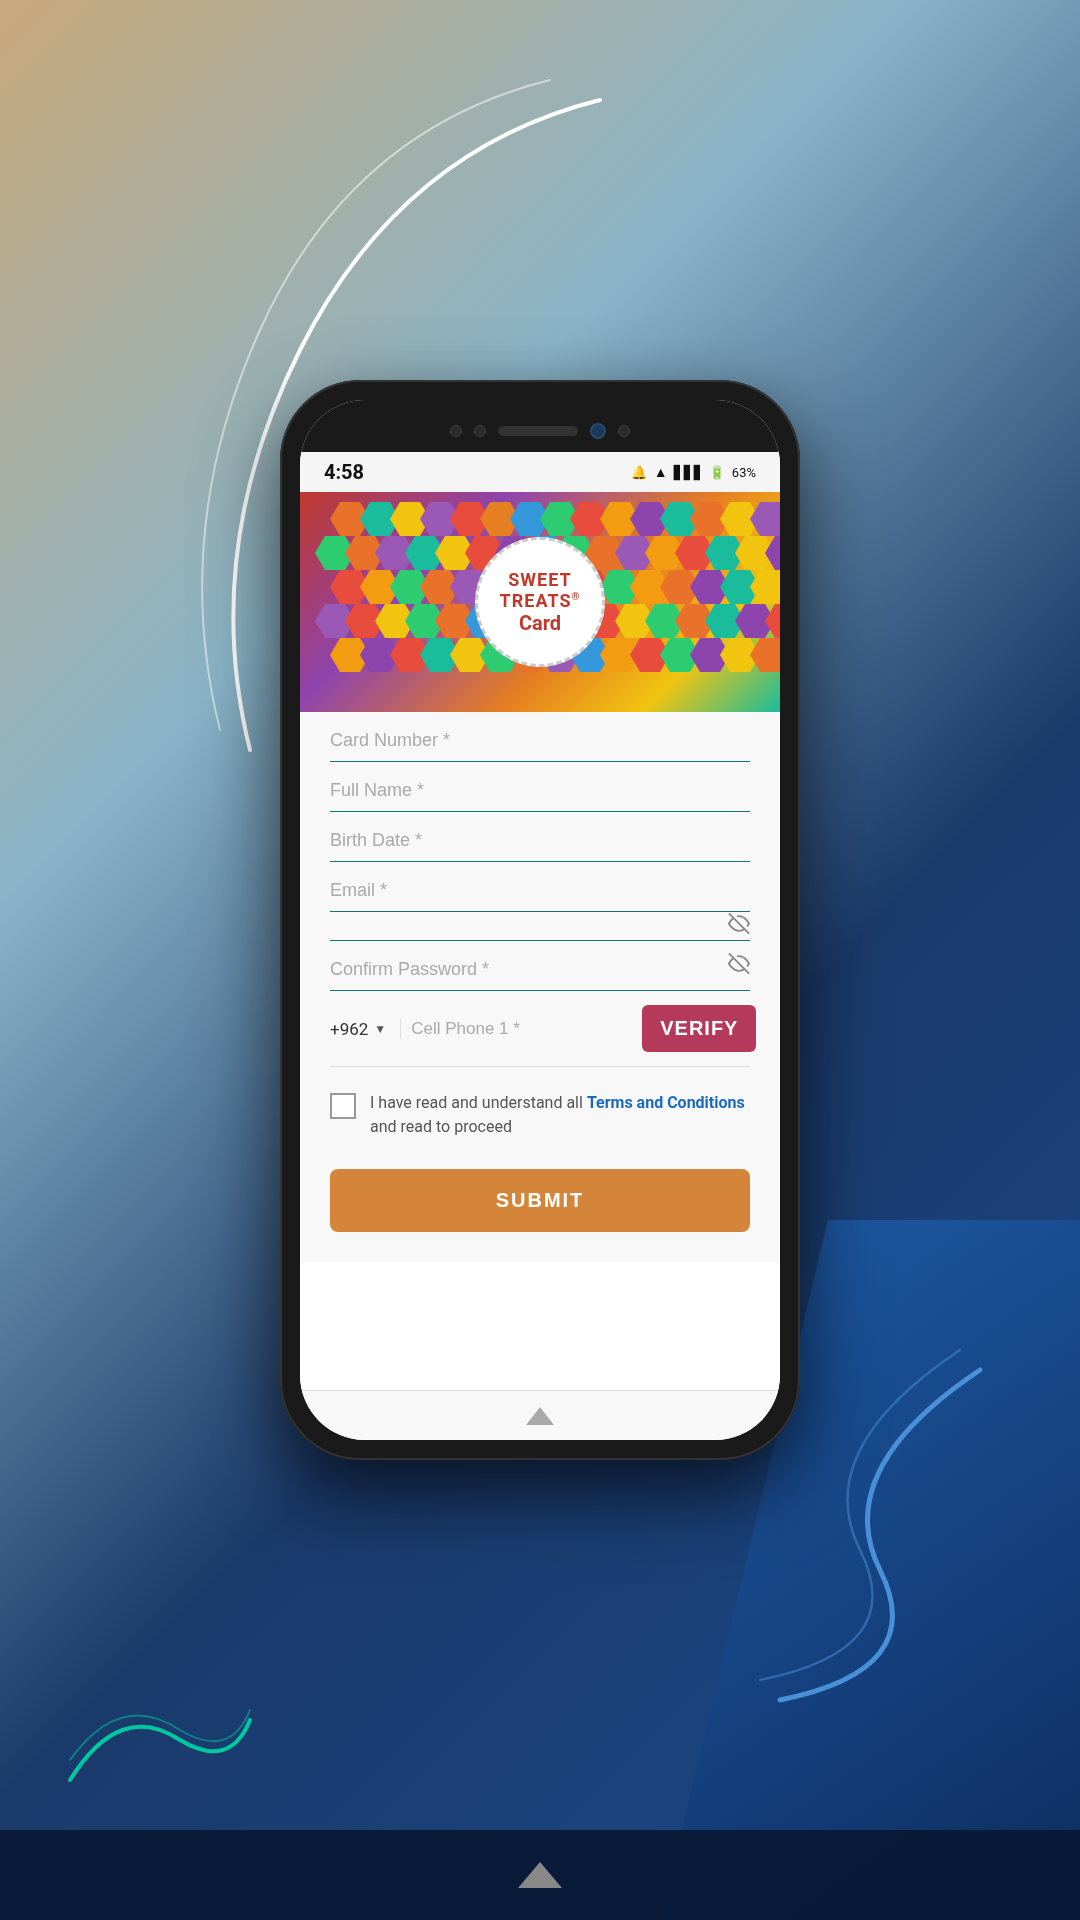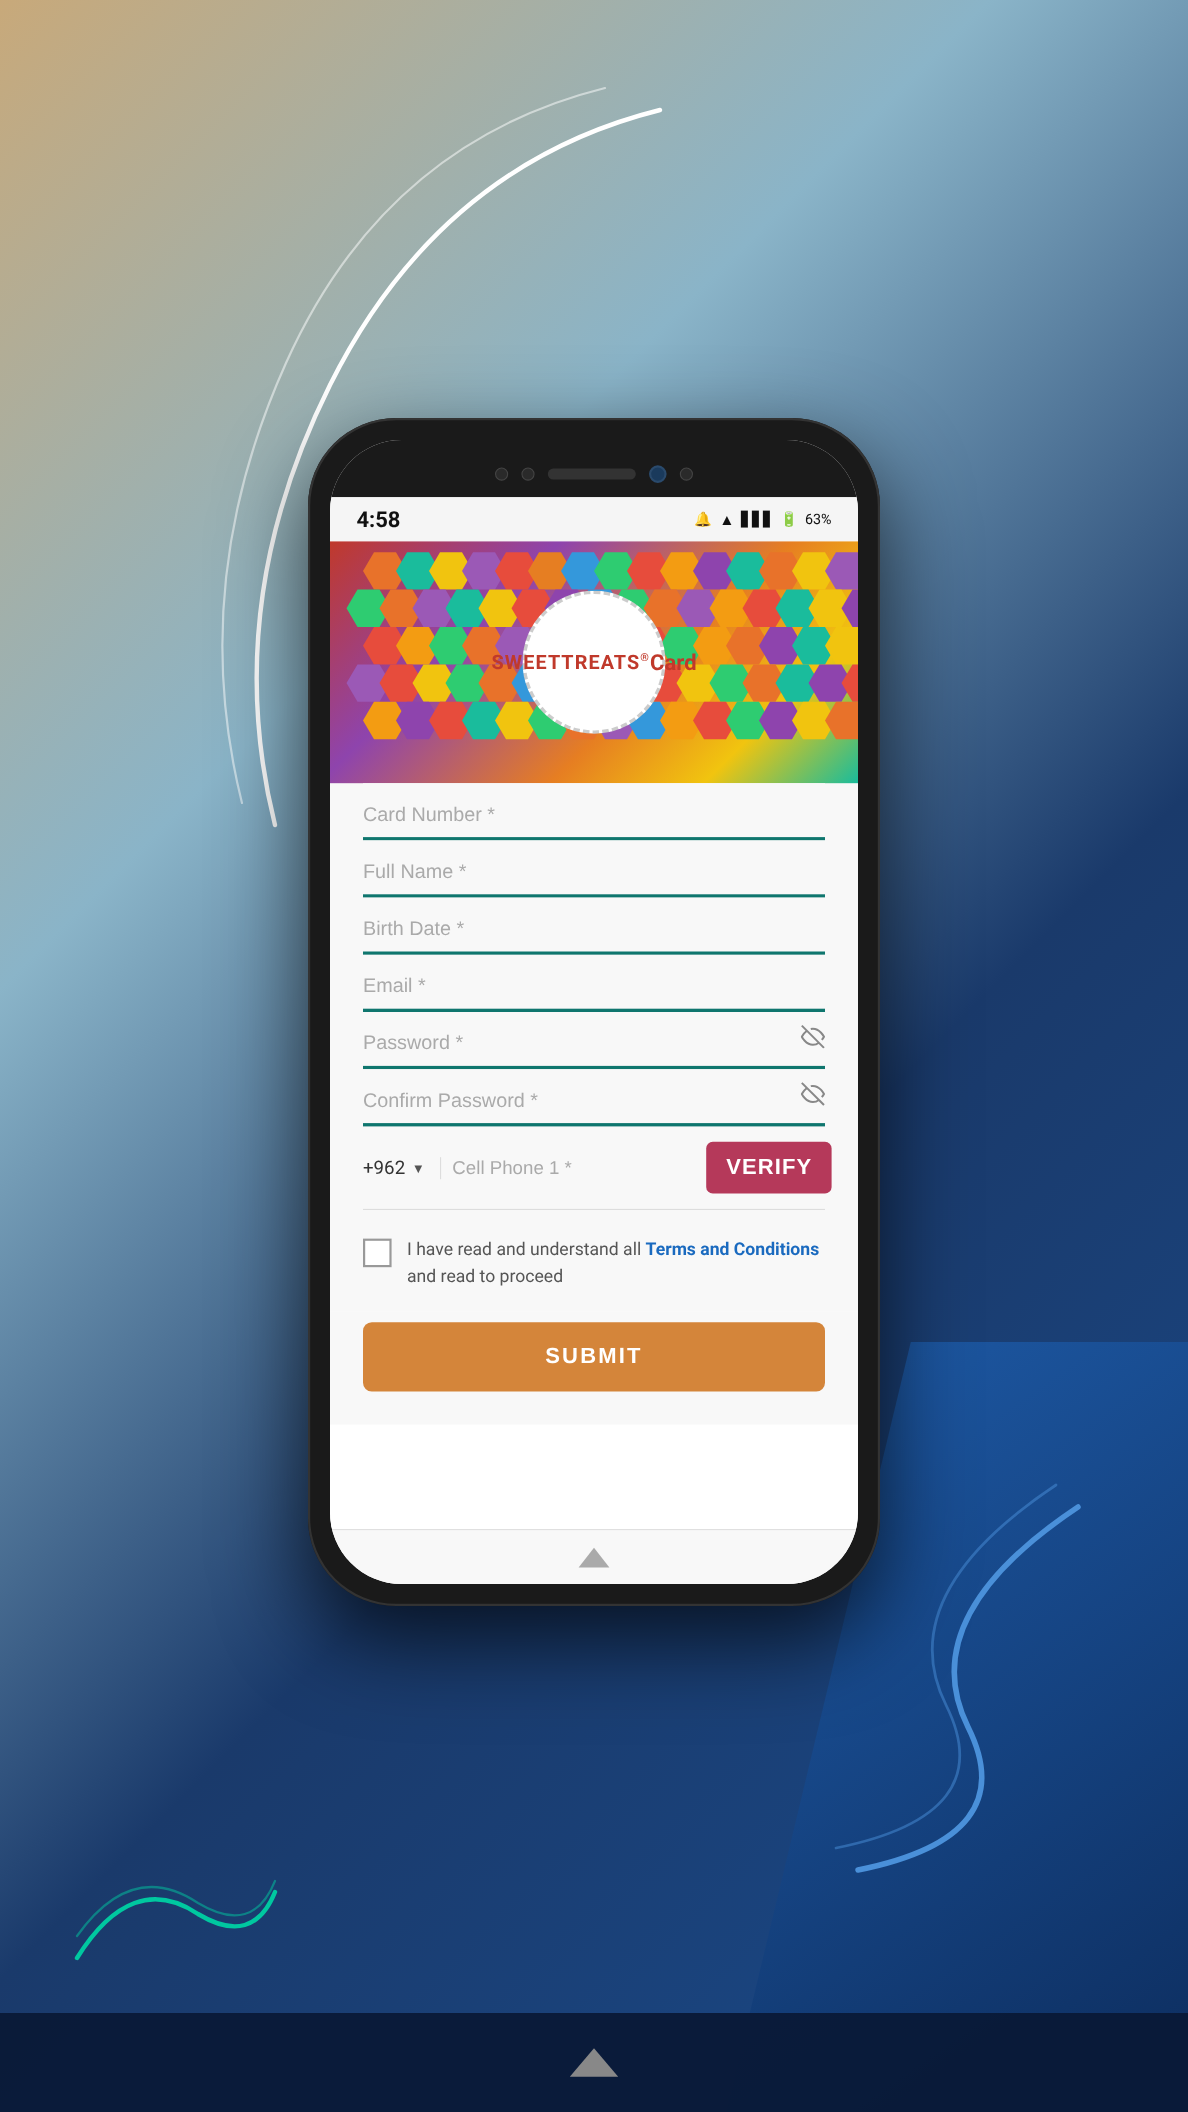--- a/index.html
+++ b/index.html
@@ -174,21 +174,21 @@
       position: absolute;
       top: 50%;
       left: 50%;
       transform: translate(-50%, -50%);
       width: 130px;
       height: 130px;
       background: white;
       border-radius: 50%;
       border: 3px dashed #ccc;
       display: flex;
-      flex-direction: row;
+      flex-direction: column;
       align-items: center;
       justify-content: center;
       text-align: center;
       z-index: 2;
     }
 
     .logo-text-sweet {
       font-size: 18px;
       font-weight: bold;
       color: #c0392b;
@@ -210,21 +210,21 @@
       font-weight: bold;
     }
 
     
     .form-area {
       background: #f8f8f8;
       padding: 0 30px;
     }
 
     .form-field {
-      border-bottom: 3px solid #0f766e;
+      border-bottom: 1px solid #0f766e;
       padding: 18px 0 10px;
       position: relative;
       background: #f8f8f8;
     }
 
     .form-field input {
       width: 100%;
       border: none;
       outline: none;
       background: transparent;
@@ -560,21 +560,20 @@
 
           <div class="form-field">
             <input type="text" placeholder="Birth Date *" style="">
           </div>
 
           <div class="form-field">
             <input type="email" placeholder="Email *" style="">
           </div>
 
           <div class="form-field">
-            <input type="password" placeholder="Password *" style="">
             <span class="eye-icon">
               
               <svg width="22" height="22" viewBox="0 0 24 24" fill="none" stroke="#888" stroke-width="2">
                 <path d="M17.94 17.94A10.07 10.07 0 0112 20c-7 0-11-8-11-8a18.45 18.45 0 015.06-5.94M9.9 4.24A9.12 9.12 0 0112 4c7 0 11 8 11 8a18.5 18.5 0 01-2.16 3.19"></path>
                 <line x1="1" y1="1" x2="23" y2="23"></line>
               </svg>
             </span>
           </div>
 
           <div class="form-field">

